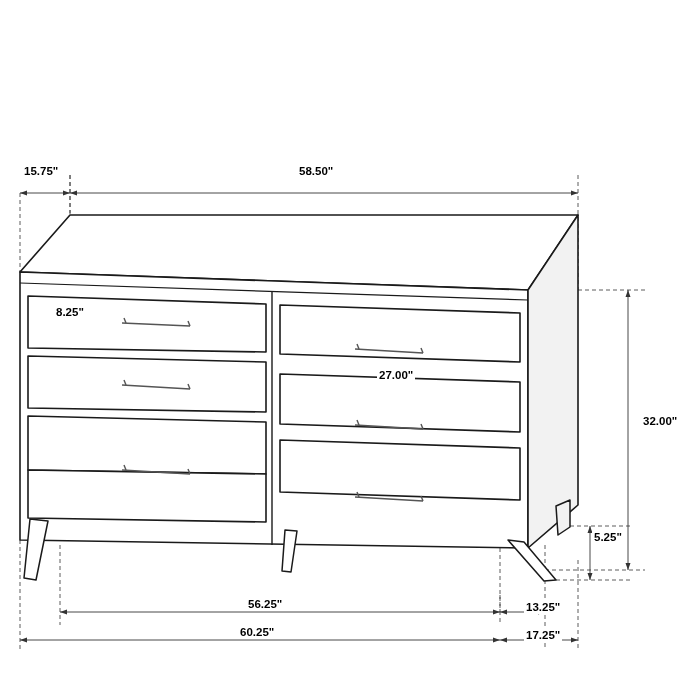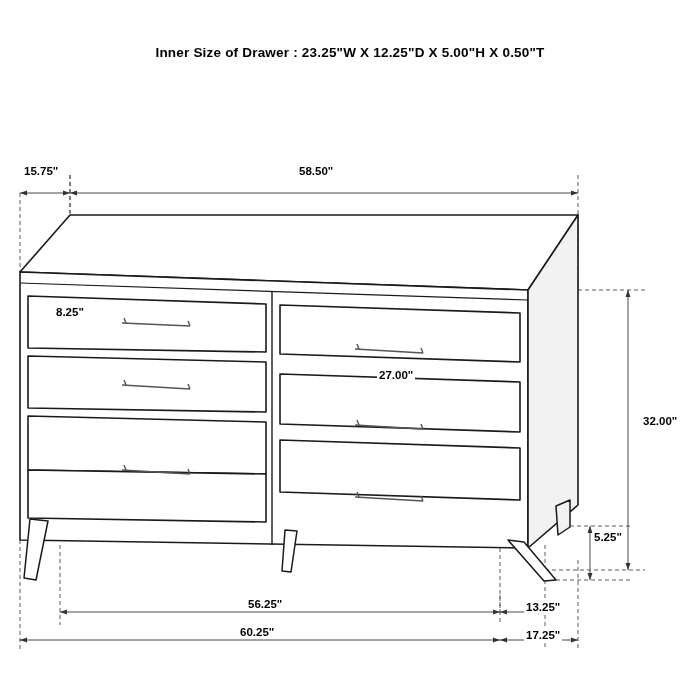--- a/index.html
+++ b/index.html
@@ -47,21 +47,20 @@
     padding: 0 2px;
     white-space: nowrap;
     line-height: 13px;
   }
 </style>
 </head>
 <body>
 
 <div id="stage">
 
-  <div class="title">Inner Size of Drawer : 23.25"W X 12.25"D X 5.00"H X 0.50"T</div>
 
   <svg class="diagram" viewBox="0 0 700 700">
 
     <g stroke="#333" stroke-width="0.8" fill="none" stroke-dasharray="4,3">
 
       <line x1="20" y1="193" x2="20" y2="272"></line>
       <line x1="70" y1="175" x2="70" y2="215"></line>
 
       <line x1="70" y1="175" x2="70" y2="213"></line>
       <line x1="578" y1="175" x2="578" y2="290"></line>

